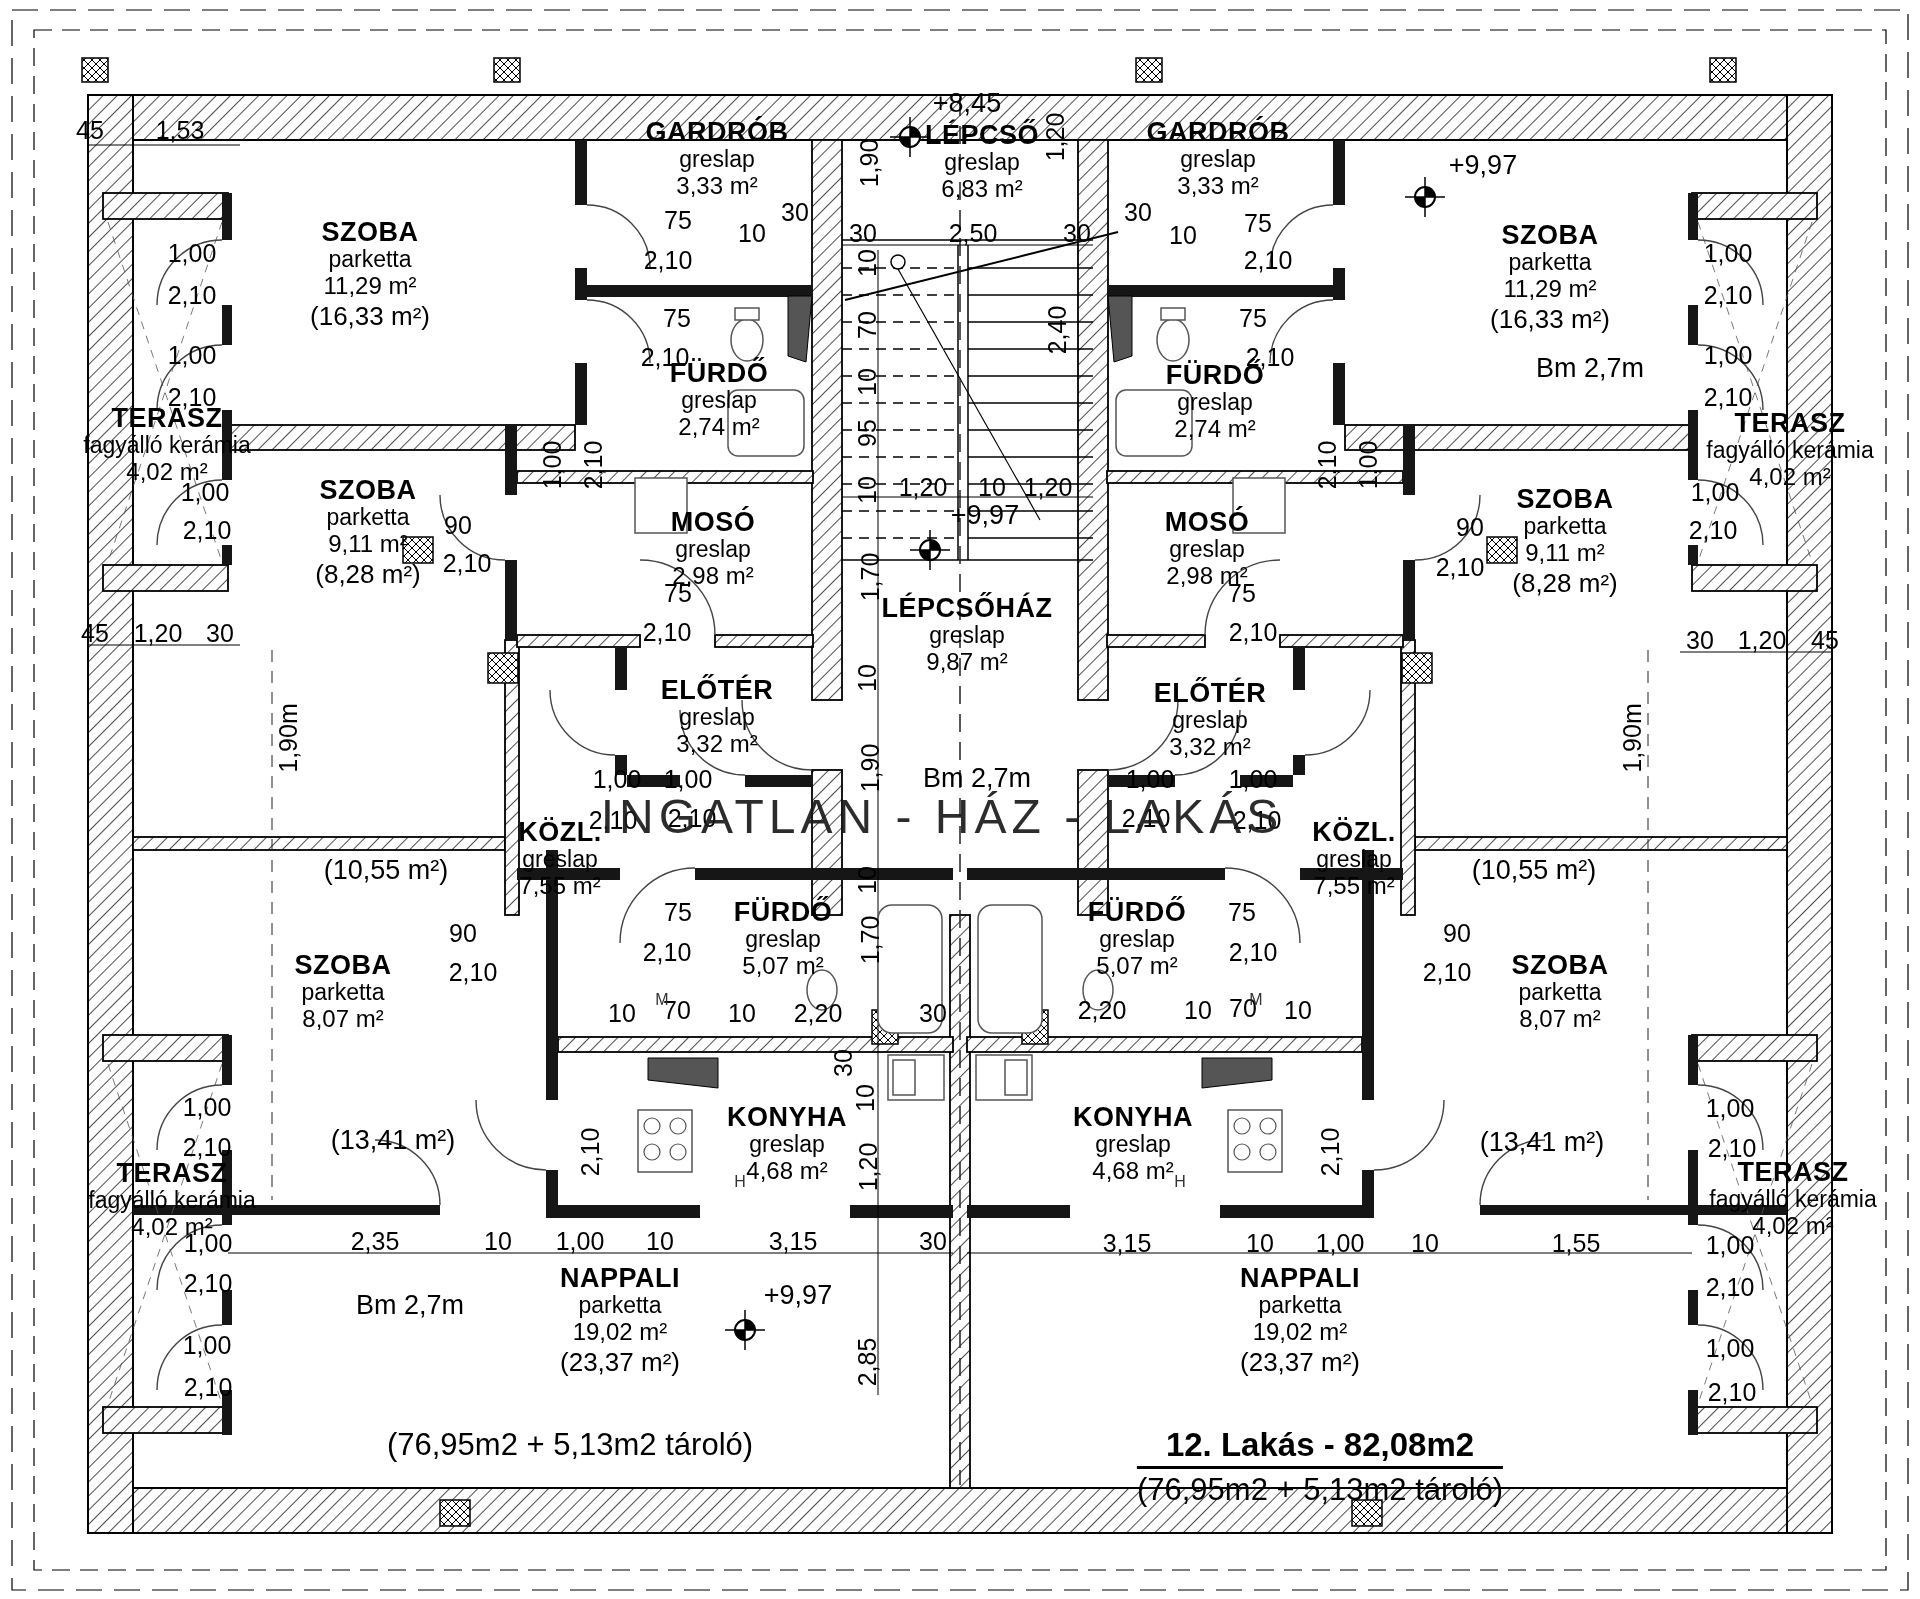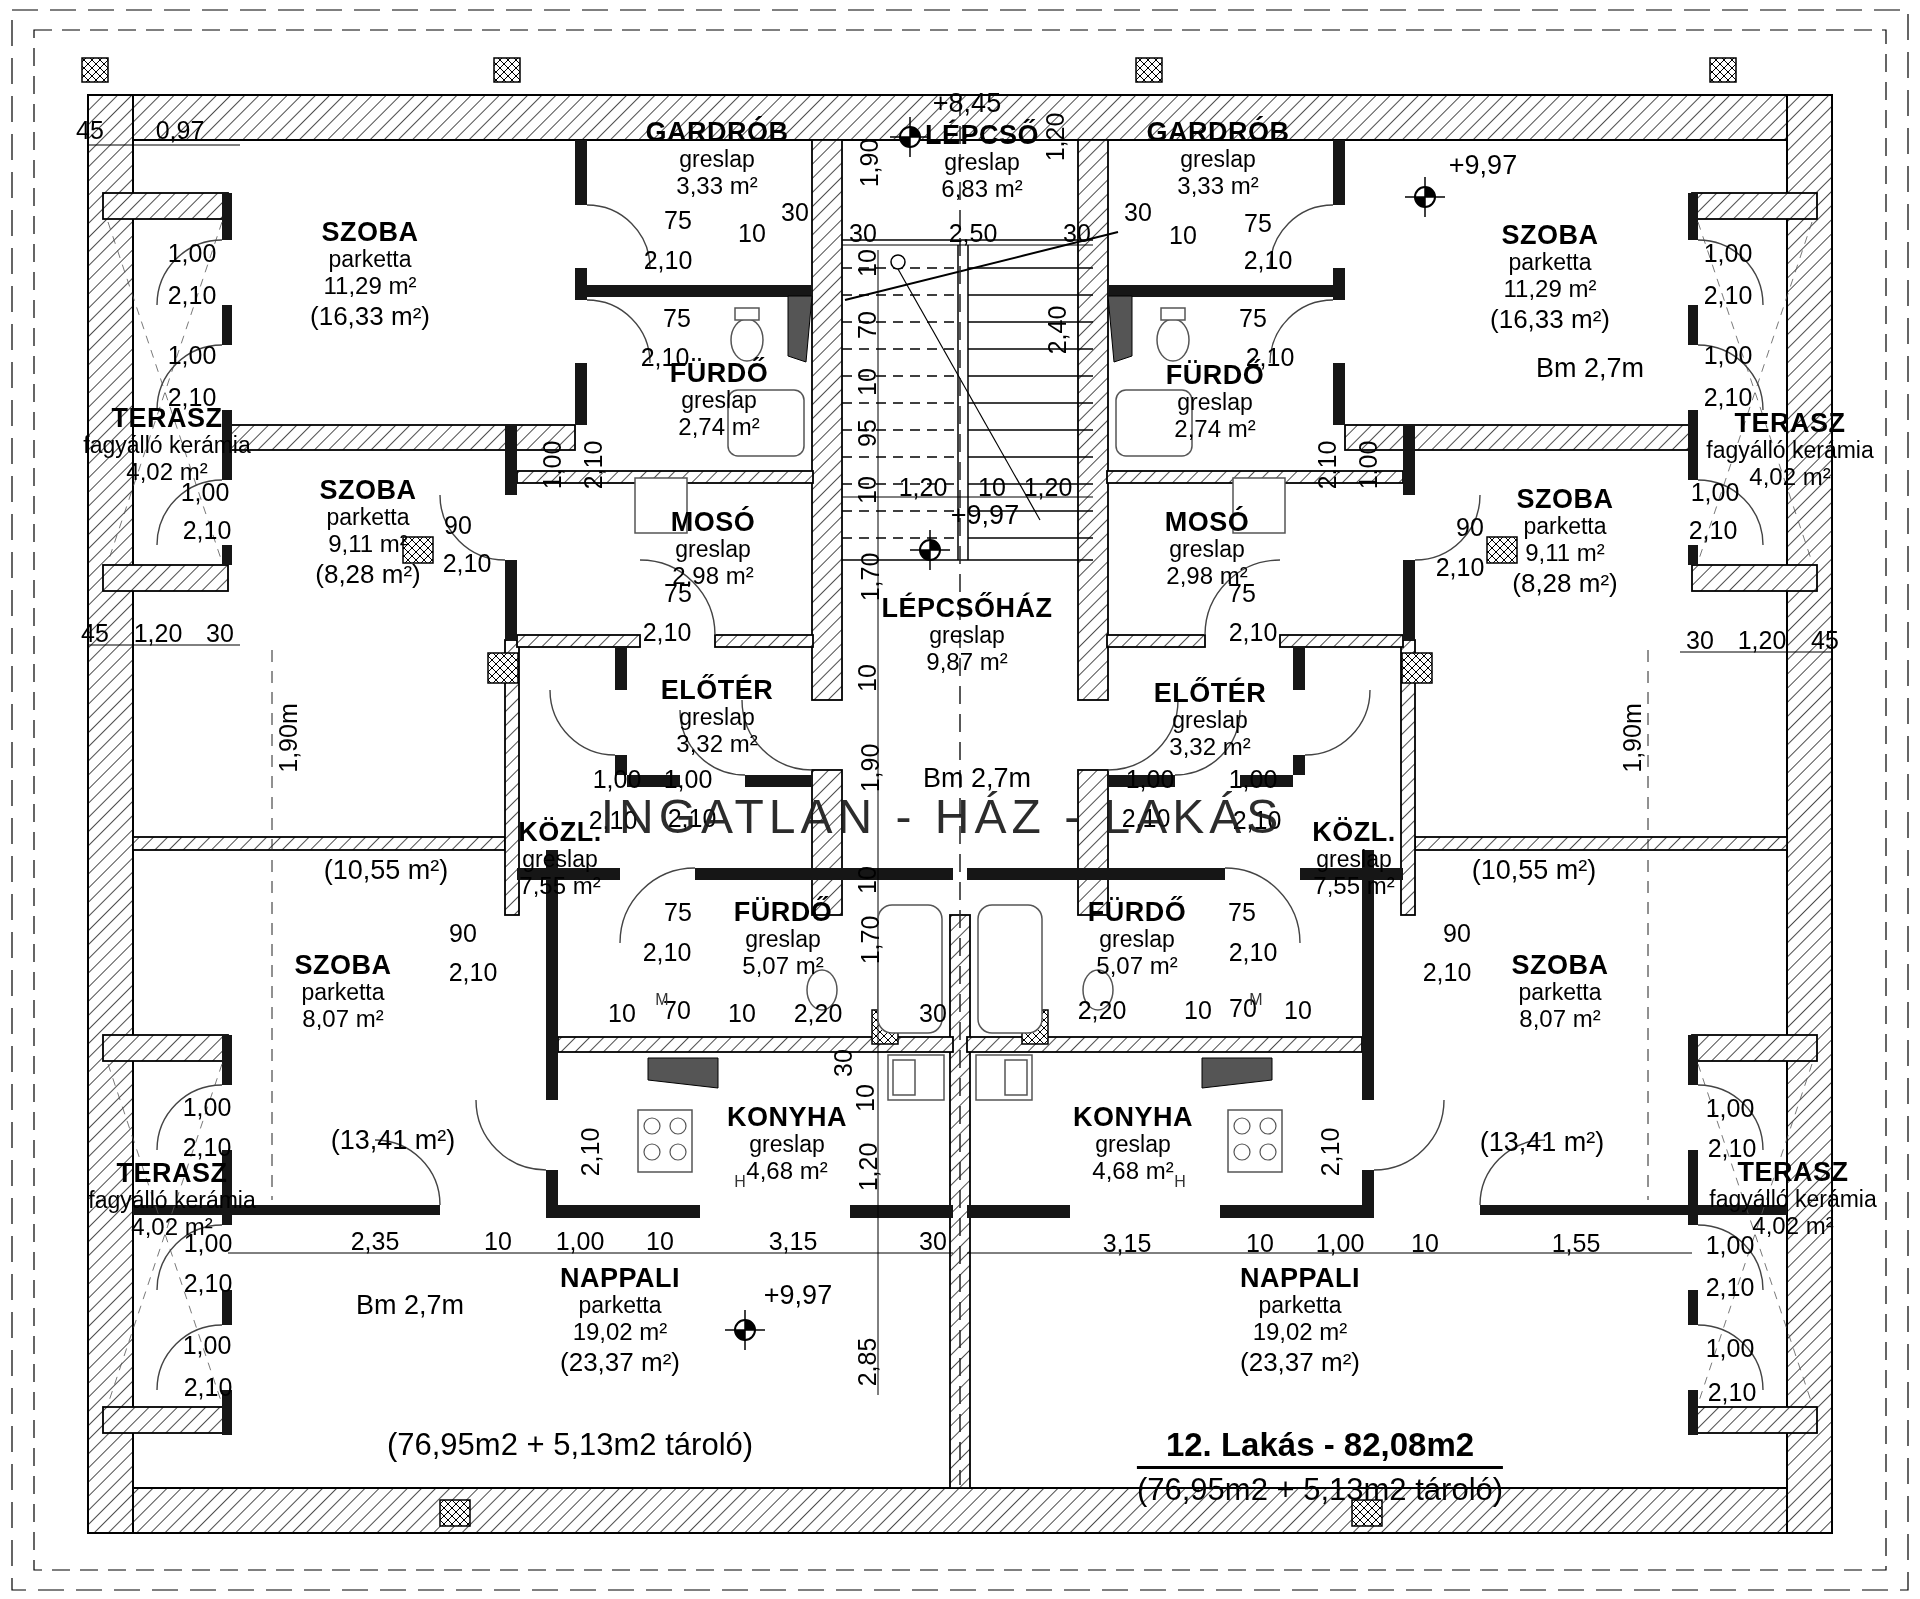--- a/index.html
+++ b/index.html
@@ -460,21 +460,21 @@
         <div class="ra">19,02 m²</div>
         <div class="rt">(23,37 m²)</div>
       </div>
       <div class="room" style="left: 1300px; top: 1263px;">
         <div class="rn">NAPPALI</div>
         <div class="rf">parketta</div>
         <div class="ra">19,02 m²</div>
         <div class="rt">(23,37 m²)</div>
       </div>
       <div class="dim" style="left: 90px; top: 130px;">45</div>
-      <div class="dim" style="left: 180px; top: 130px;">0,97</div>
+      <div class="dim" style="left: 180px; top: 130px;">1,53</div>
       <div class="dim" style="left: 678px; top: 220px;">75</div>
       <div class="dim" style="left: 668px; top: 260px;">2,10</div>
       <div class="dim" style="left: 752px; top: 233px;">10</div>
       <div class="dim" style="left: 795px; top: 212px;">30</div>
       <div class="dim v" style="left: 869px; top: 163px;">1,90</div>
       <div class="dim v" style="left: 1055px; top: 137px;">1,20</div>
       <div class="dim" style="left: 863px; top: 233px;">30</div>
       <div class="dim" style="left: 973px; top: 233px;">2,50</div>
       <div class="dim" style="left: 1077px; top: 233px;">30</div>
       <div class="dim" style="left: 1138px; top: 212px;">30</div>

